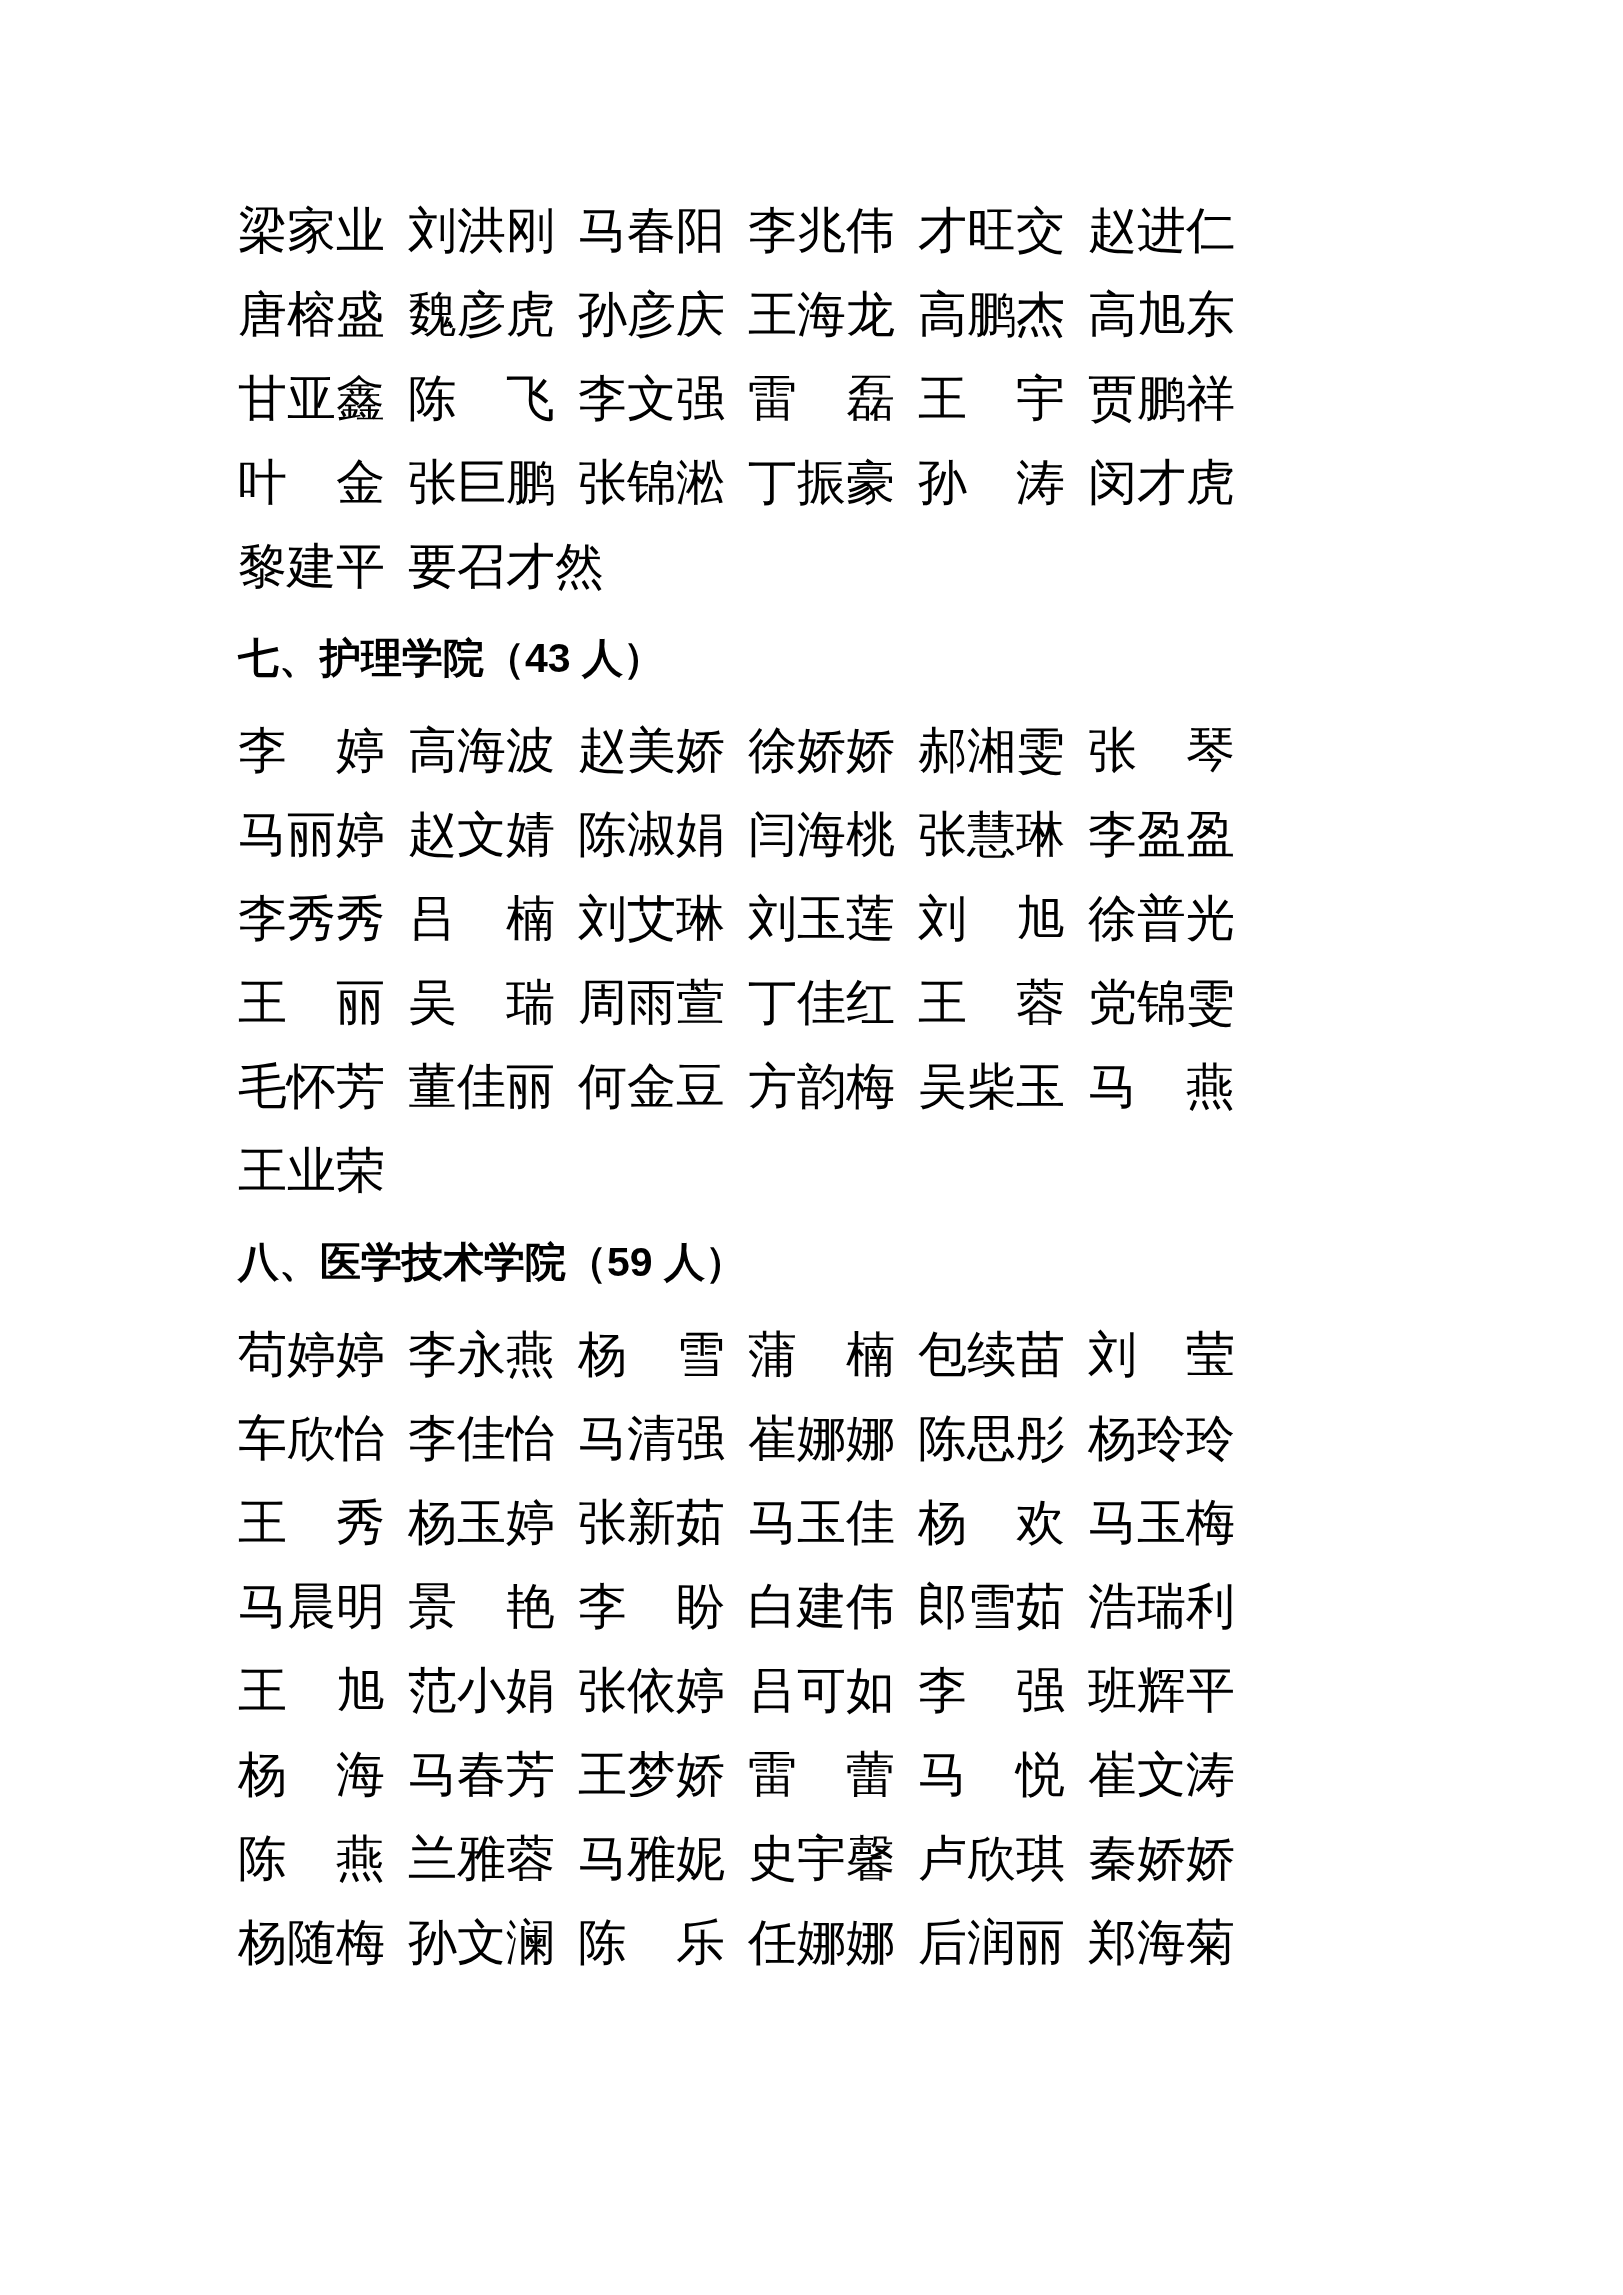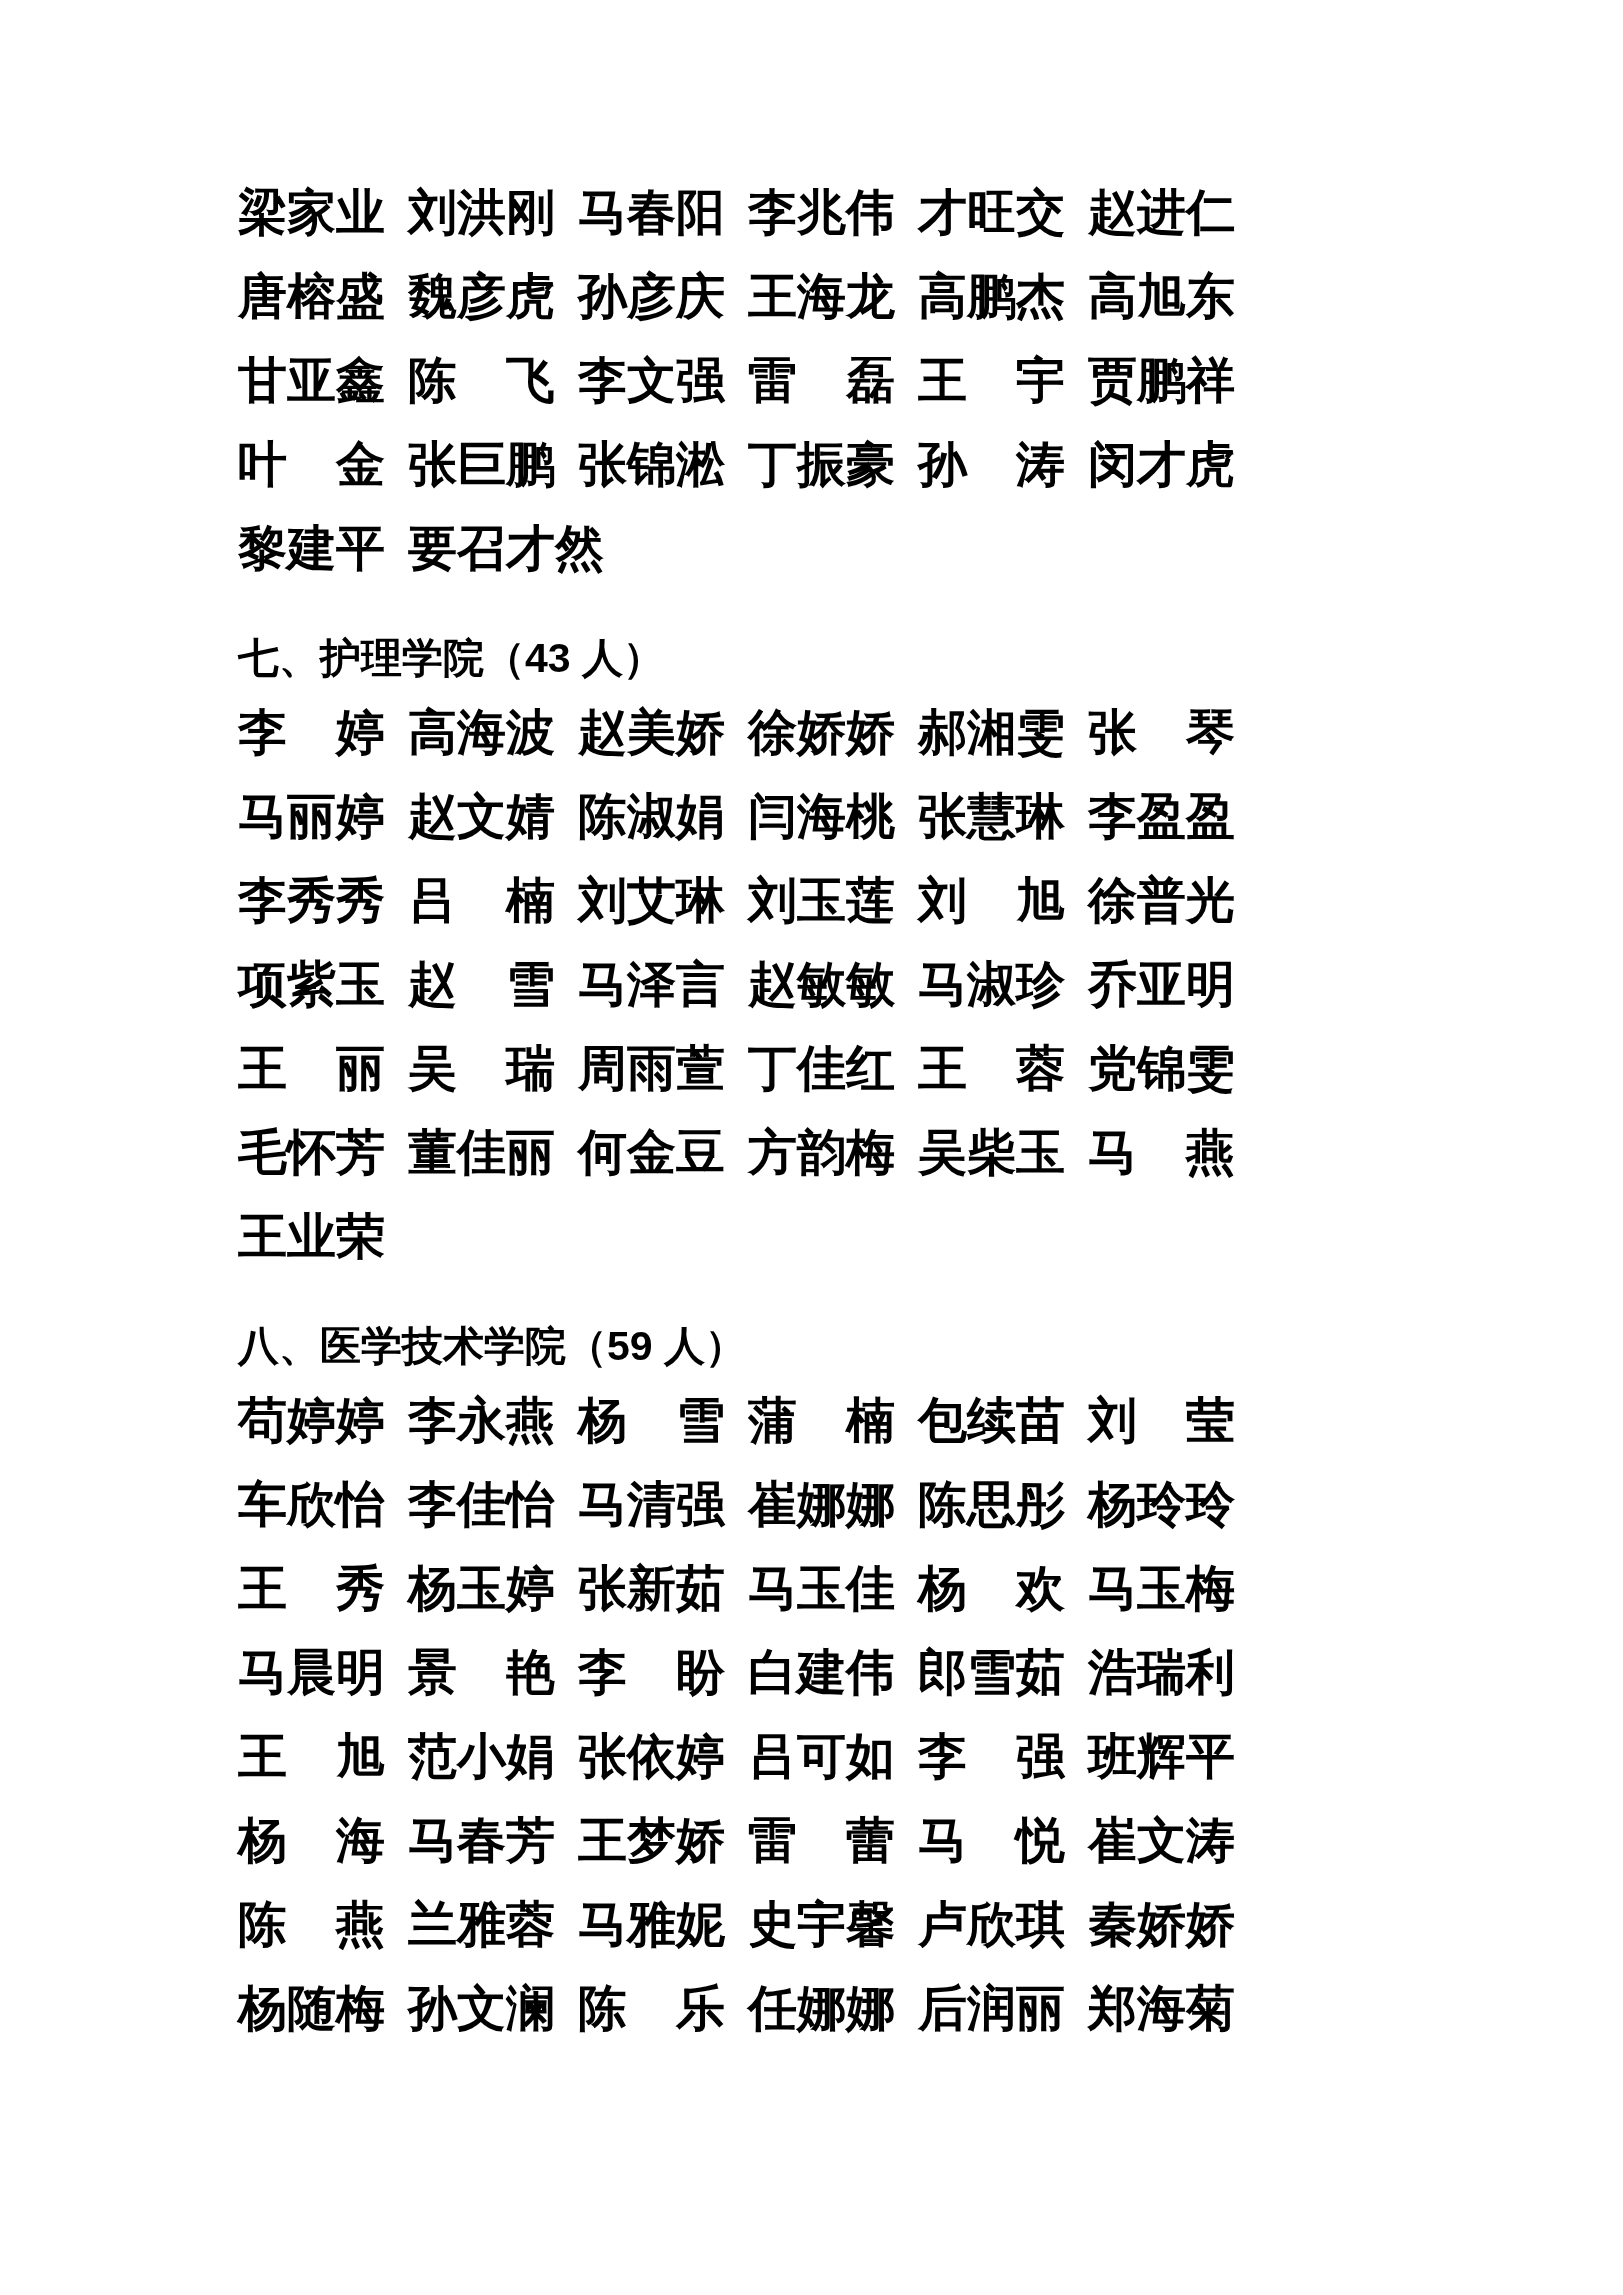--- a/index.html
+++ b/index.html
@@ -17,22 +17,21 @@
   }
   .page {
     position: absolute;
     top: 188px;
     left: 238px;
     width: 1145px;
   }
   .name-row {
     display: flex;
     height: 84px;
-    align-items: flex-start;
-    font-weight: bold;
+    align-items: center;
   }
   .name-cell {
     flex: 0 0 170px;
     width: 170px;
     font-size: 49px;
     line-height: 1;
     white-space: nowrap;
     letter-spacing: 0;
   }
   .section-title {
@@ -105,28 +104,20 @@
     </div>
     <div class="name-row">
       <span class="name-cell">李秀秀</span>
       <span class="name-cell">吕　楠</span>
       <span class="name-cell">刘艾琳</span>
       <span class="name-cell">刘玉莲</span>
       <span class="name-cell">刘　旭</span>
       <span class="name-cell">徐普光</span>
     </div>
     <div class="name-row">
-      <span class="name-cell">项紫玉</span>
-      <span class="name-cell">赵　雪</span>
-      <span class="name-cell">马泽言</span>
-      <span class="name-cell">赵敏敏</span>
-      <span class="name-cell">马淑珍</span>
-      <span class="name-cell">乔亚明</span>
-    </div>
-    <div class="name-row">
       <span class="name-cell">王　丽</span>
       <span class="name-cell">吴　瑞</span>
       <span class="name-cell">周雨萱</span>
       <span class="name-cell">丁佳红</span>
       <span class="name-cell">王　蓉</span>
       <span class="name-cell">党锦雯</span>
     </div>
     <div class="name-row">
       <span class="name-cell">毛怀芳</span>
       <span class="name-cell">董佳丽</span>

